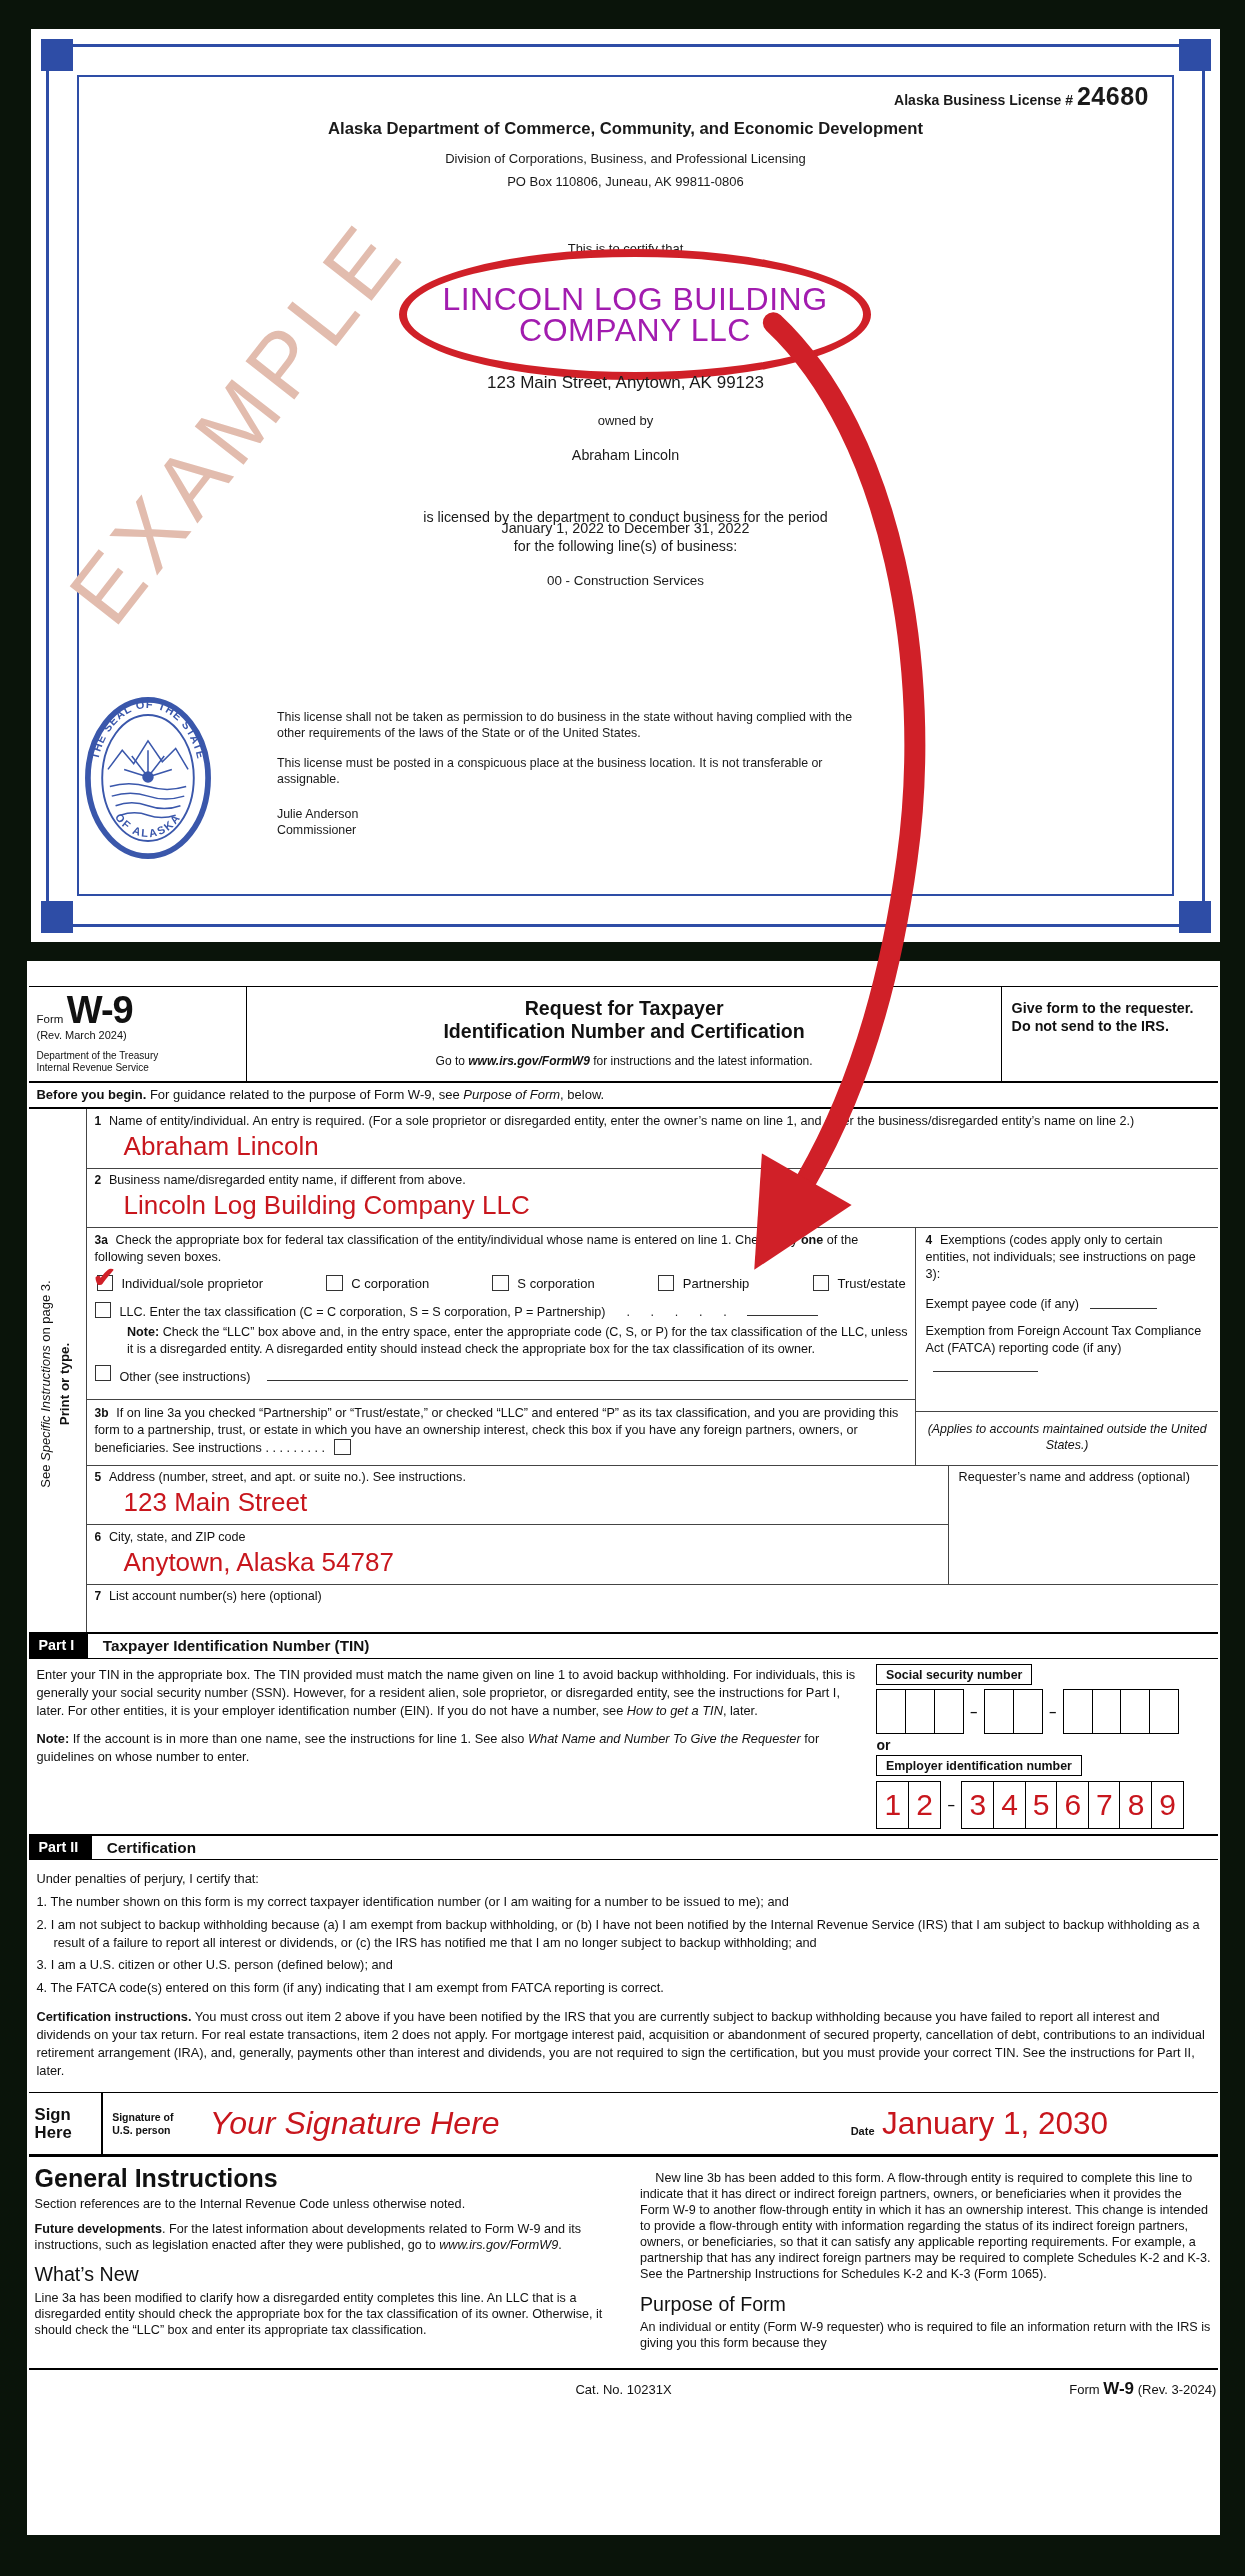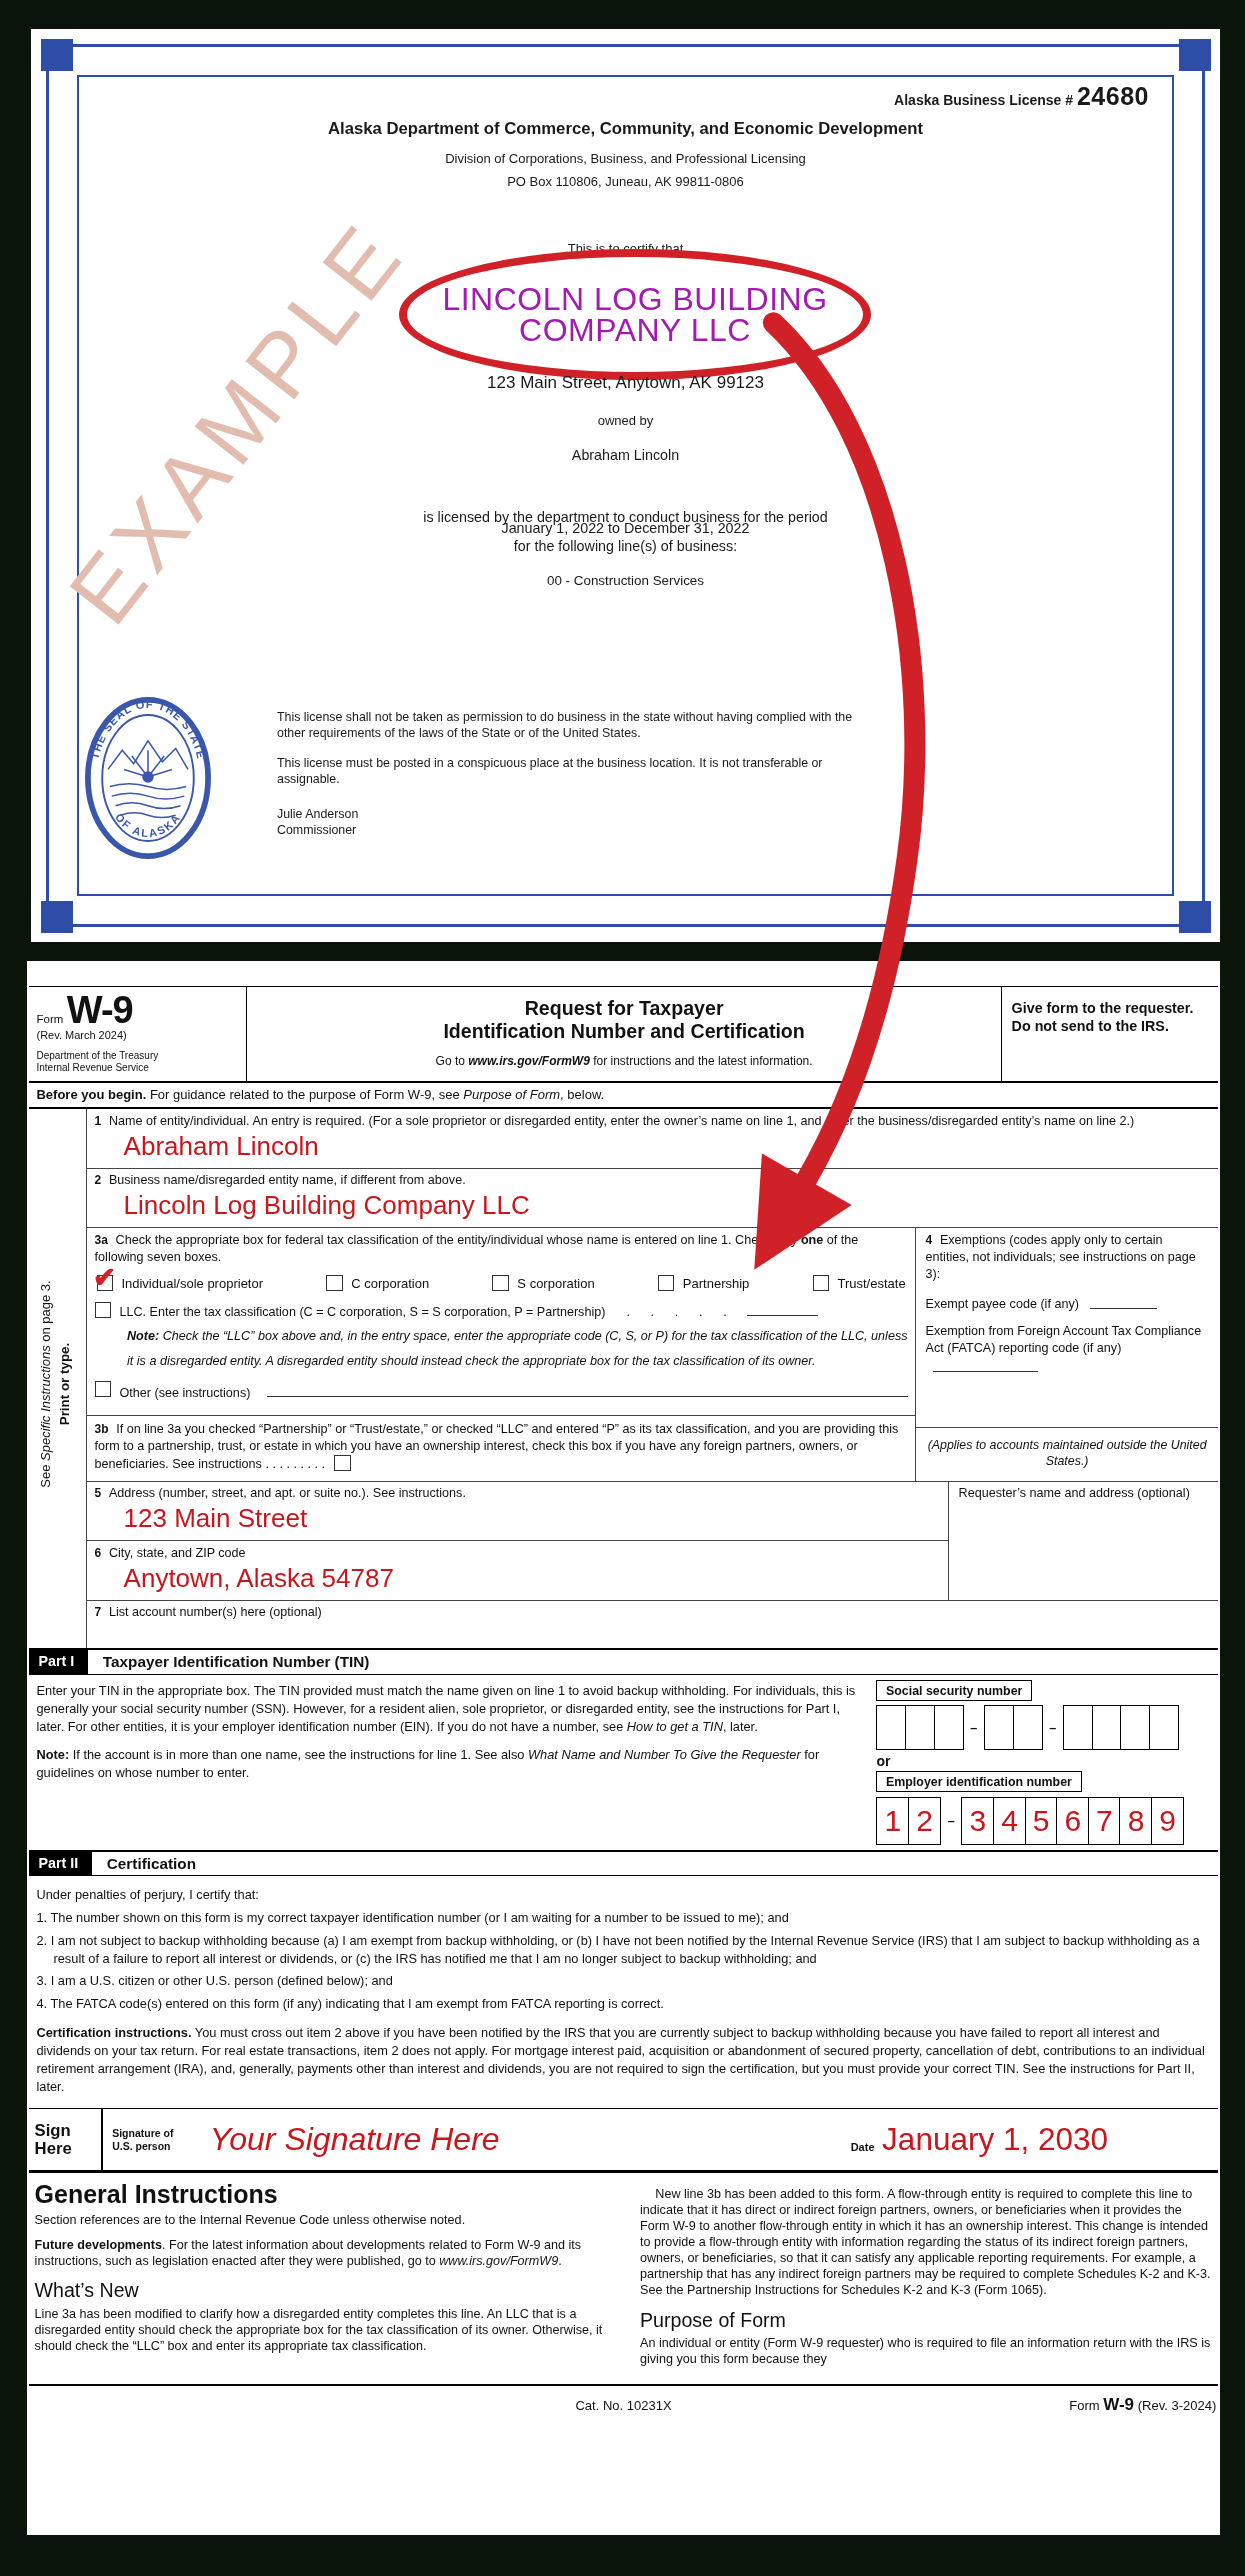--- a/index.html
+++ b/index.html
@@ -71,21 +71,21 @@
   .cb{display:inline-block;width:14.3px;height:14.3px;border:1.4px solid #333;vertical-align:-2.9px;background:#fff;}
   .chkitem{white-space:nowrap;}
   .chkitem .lbl{margin-left:8.6px;}
   .redcheck{position:absolute;left:-4.8px;top:-14.3px;color:#d02028;font-size:28px;font-weight:bold;}
   .llcrow{display:flex;align-items:baseline;padding:6.7px 7.6px 1.9px;white-space:nowrap;}
   .llcrow .cb{align-self:center;}
   .llctxt{margin-left:8.6px;}
   .dots{letter-spacing:8.6px;margin-left:21px;color:#222;}
   .uline{display:inline-block;border-bottom:1.4px solid #333;height:13.4px;width:71px;margin-left:11.5px;}
   .uline.grow{flex:1;margin-left:17px;}
-  .notep{padding:2.9px 7.6px 1.9px 40px;max-width:859px;line-height:25px;font-style:italic;}
+  .notep{padding:2.9px 7.6px 1.9px 40px;max-width:859px;line-height:17px;}
   .otherrow{display:flex;align-items:baseline;padding:5.7px 7.6px 8.6px;}
   .otherrow .lbl{margin-left:8.6px;white-space:nowrap;}
   .l3b{padding:4.8px 7.6px 7.6px;line-height:17px;}
   .l3b .cb{margin-left:9.5px;}
   .l4a{flex:1;padding:3.8px 9.5px;line-height:17px;border-bottom:1.4px solid #444;}
   .l4t{margin:0 0 11.5px;}
   .l4row{margin:9.5px 0 0;}
   .l4row .uline{width:67px;}
   .l4row2 .uline{width:105px;margin-left:7.6px;}
   .l4b{padding:9.5px 11.5px 11.5px;font-style:italic;text-align:center;font-size:12.4px;line-height:16px;}

